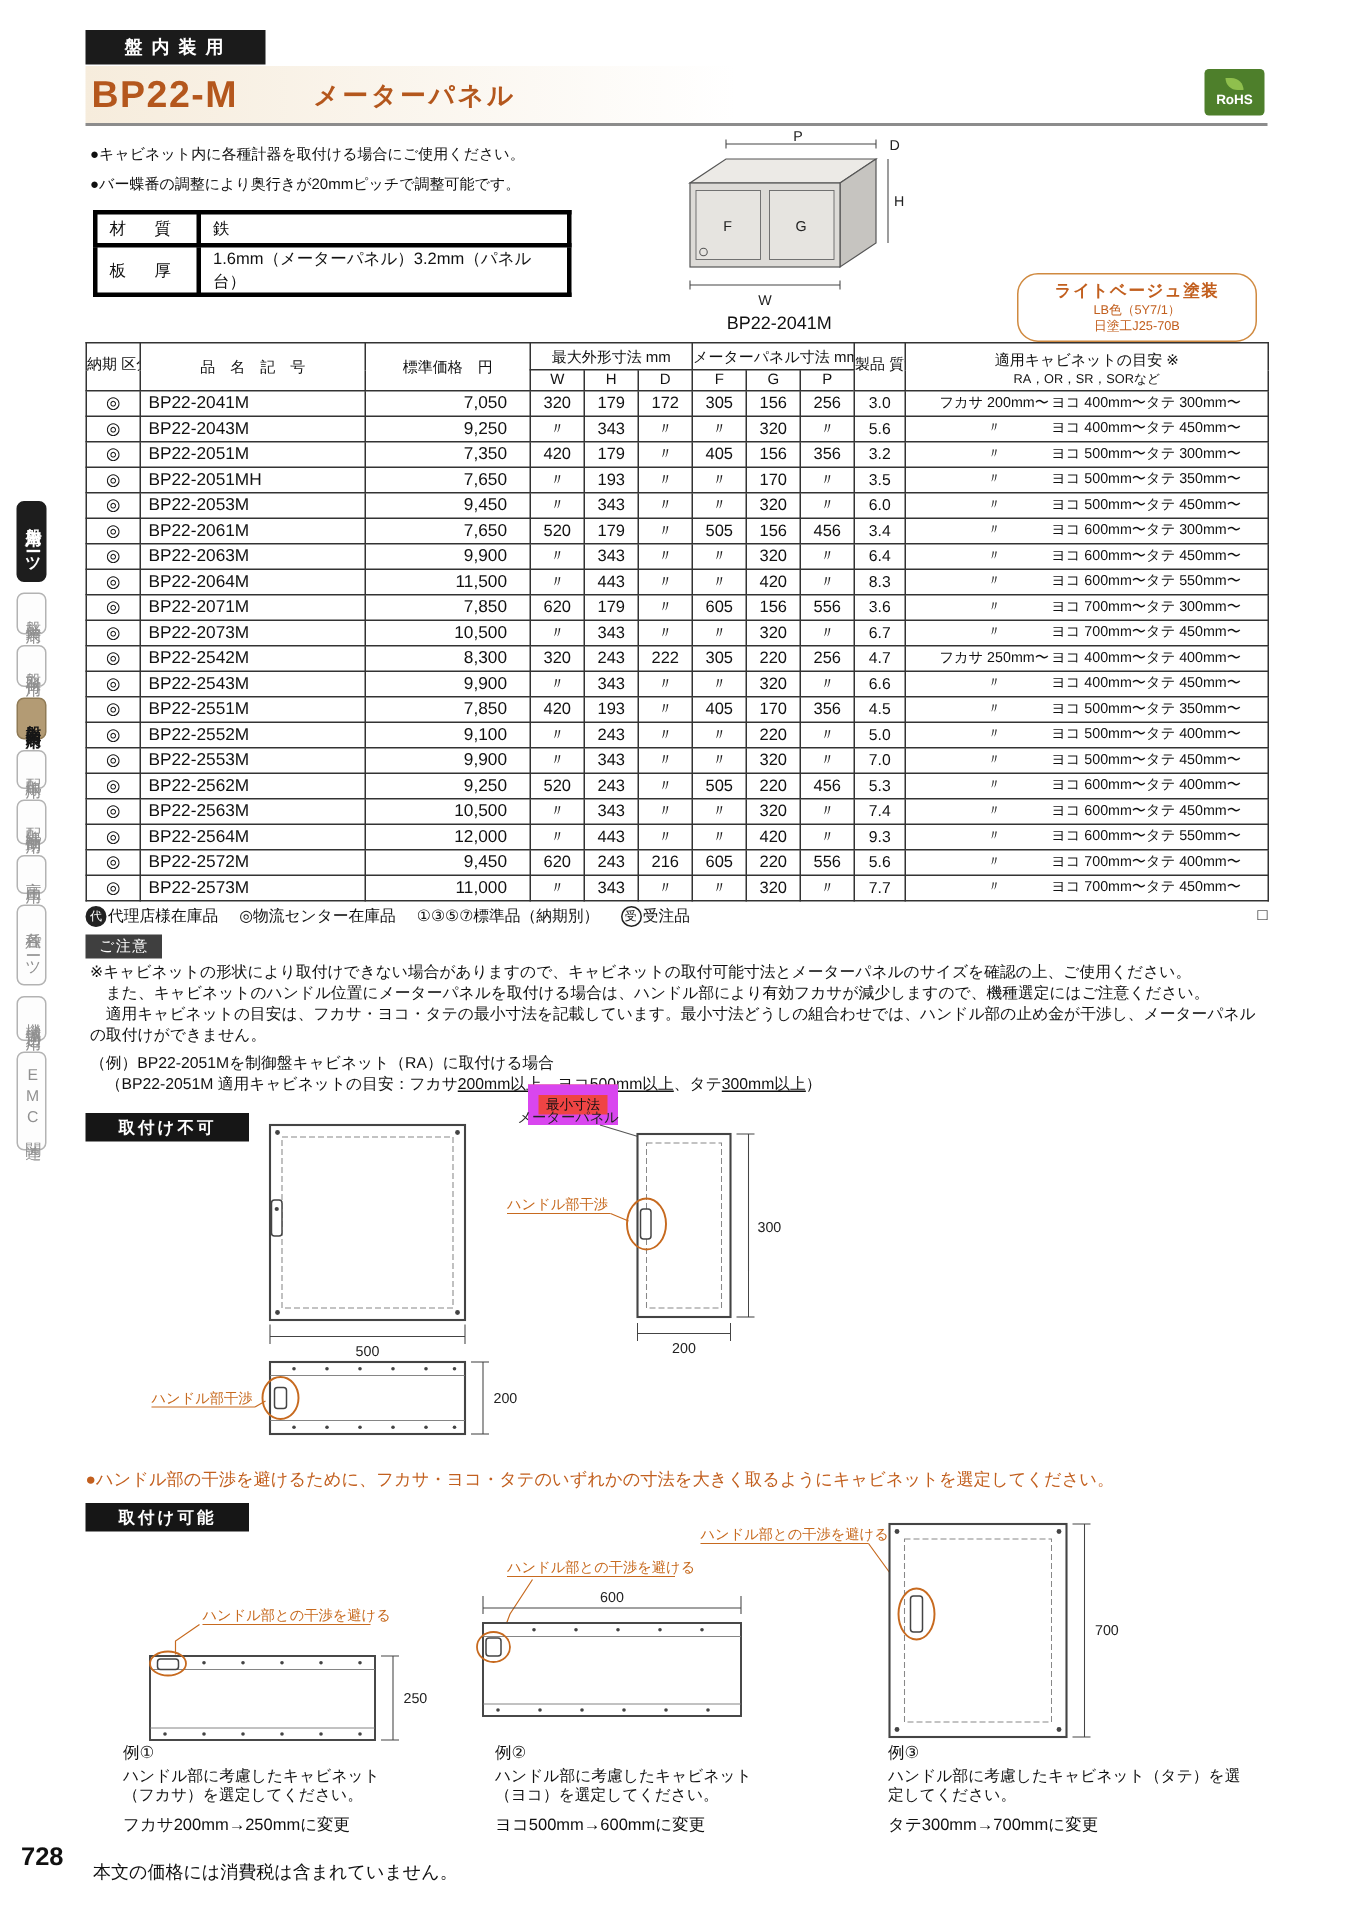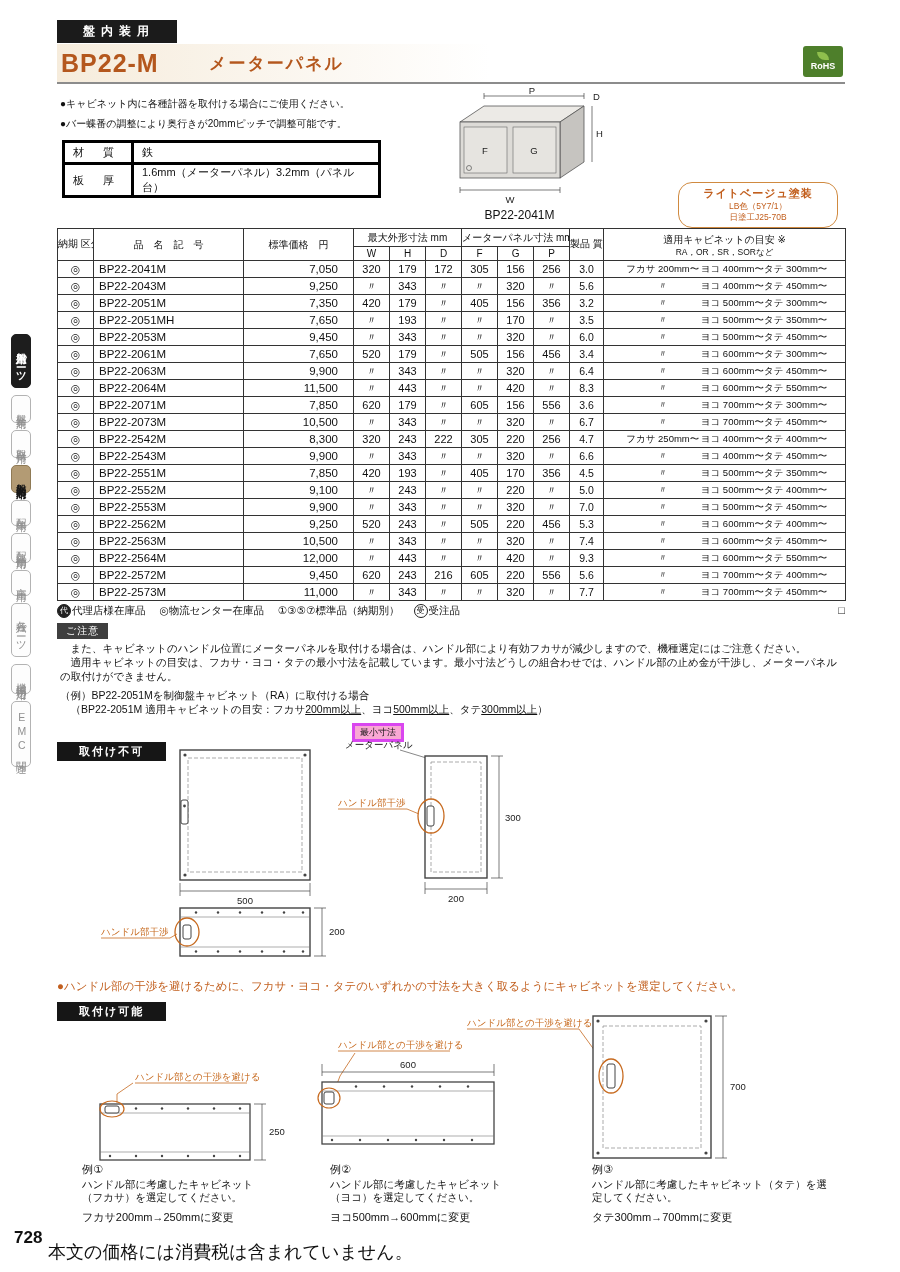--- a/index.html
+++ b/index.html
@@ -51,42 +51,42 @@
   .circ{display:inline-block;width:12px;height:12px;border:1px solid #222;border-radius:50%;
         font-size:8px;line-height:12px;text-align:center;vertical-align:1px;margin-right:1px}
   .circ.dark{background:#222;color:#fff;border-color:#222}
   .legend-box{position:absolute;right:0;top:0;font-size:11px}
 
   .notice-tag{position:absolute;left:57px;top:623px;background:#3f3f3f;color:#fff;font-size:10px;
         padding:1px 9px;letter-spacing:1px}
   .notice{position:absolute;left:60px;top:641px;width:784px;font-size:10.5px;line-height:14px}
   .notice .ex{margin-top:5px}
   .u{text-decoration:underline}
-  .min-box{position:absolute;left:352px;top:723px;border:3px solid #d946ef;font-size:9px;padding:0 5px;
-        line-height:13px;background:#f9a8d4}
+  .min-box{position:absolute;left:352px;top:723px;border:7px solid #d946ef;font-size:9px;padding:0 5px;
+        line-height:13px;background:#ef4444}
 
   .section-tag{position:absolute;background:#161616;color:#fff;font-size:11px;font-weight:bold;
         padding:2px 22px;letter-spacing:2px}
 
   .diag{position:absolute}
   .diag text{font-size:9.5px;fill:#222;font-family:"Liberation Sans","DejaVu Sans",sans-serif}
   .diag text.or{fill:#c76a1f}
   .orange-note{position:absolute;color:#c25f1e;font-size:11.5px}
   .caption{position:absolute;font-size:10.5px;line-height:13px}
   .caption .no{font-size:11px;display:block;margin-bottom:2px}
   .caption .chg{margin-top:7px;font-size:11px}
 
   .sidebar{position:absolute;left:3px;top:334px;width:36px;display:flex;flex-direction:column;gap:7px;align-items:center}
   .side-tab{writing-mode:vertical-rl;text-orientation:upright;font-size:10.5px;letter-spacing:2px;
         color:#909090;background:#fdfdfd;border:1px solid #b3b3b3;border-radius:5px;padding:9px 3px;line-height:1.1}
   .tab-header{background:#1d1d1d;color:#fff;border-color:#1d1d1d;font-weight:bold}
   .tab-active{background:#b39b74;color:#161616;border-color:#8f7a55;font-weight:bold}
 
   .page-num{position:absolute;left:14px;top:1228px;font-size:17px;font-weight:bold}
-  .tax-note{position:absolute;left:48px;top:1240px;font-size:18px}
+  .tax-note{position:absolute;left:62px;top:1240px;font-size:12px}
   .meter-note{left:57px;top:1221px}
   .avoid-note{left:57px;top:979px;width:788px}
 </style>
 </head>
 <body>
 
 <div class="page">
 
   <div class="category-tag">盤内装用</div>
 
@@ -449,20 +449,21 @@
       </tbody>
   </table>
 
   <div class="legend">
     <span class="circ dark">代</span><span>代理店様在庫品</span><span class="gap"></span><span>◎物流センター在庫品</span><span class="gap"></span><span>①③⑤⑦標準品（納期別）</span><span class="gap"></span><span class="circ">受</span><span>受注品</span>
     <span class="legend-box">□</span>
   </div>
 
   <div class="notice-tag">ご注意</div>
   <div class="notice">
+    <div>※キャビネットの形状により取付けできない場合がありますので、キャビネットの取付可能寸法とメーターパネルのサイズを確認の上、ご使用ください。</div>
     <div>　また、キャビネットのハンドル位置にメーターパネルを取付ける場合は、ハンドル部により有効フカサが減少しますので、機種選定にはご注意ください。</div>
     <div>　適用キャビネットの目安は、フカサ・ヨコ・タテの最小寸法を記載しています。最小寸法どうしの組合わせでは、ハンドル部の止め金が干渉し、メーターパネルの取付けができません。</div>
     <div class="ex">（例）BP22-2051Mを制御盤キャビネット（RA）に取付ける場合</div>
     <div>
       <span>　（BP22-2051M 適用キャビネットの目安：フカサ</span><span class="u">200mm以上</span><span>、ヨコ</span><span class="u">500mm以上</span><span>、タテ</span><span class="u">300mm以上</span><span>）</span>
     </div>
   </div>
   <div class="min-box">最小寸法</div>
 
   <div class="section-tag" style="left:57px;top:742px">取付け不可</div>

